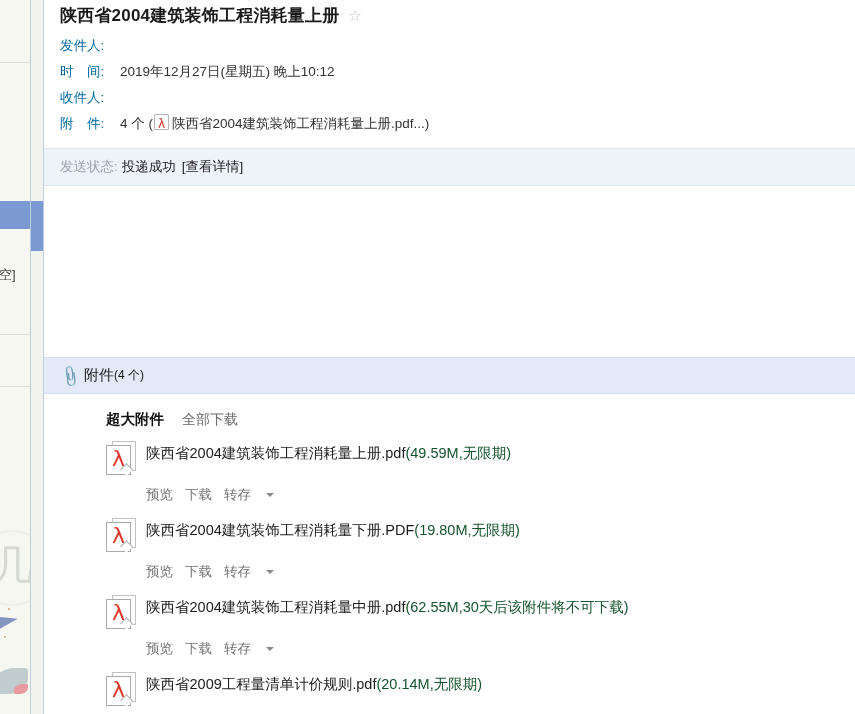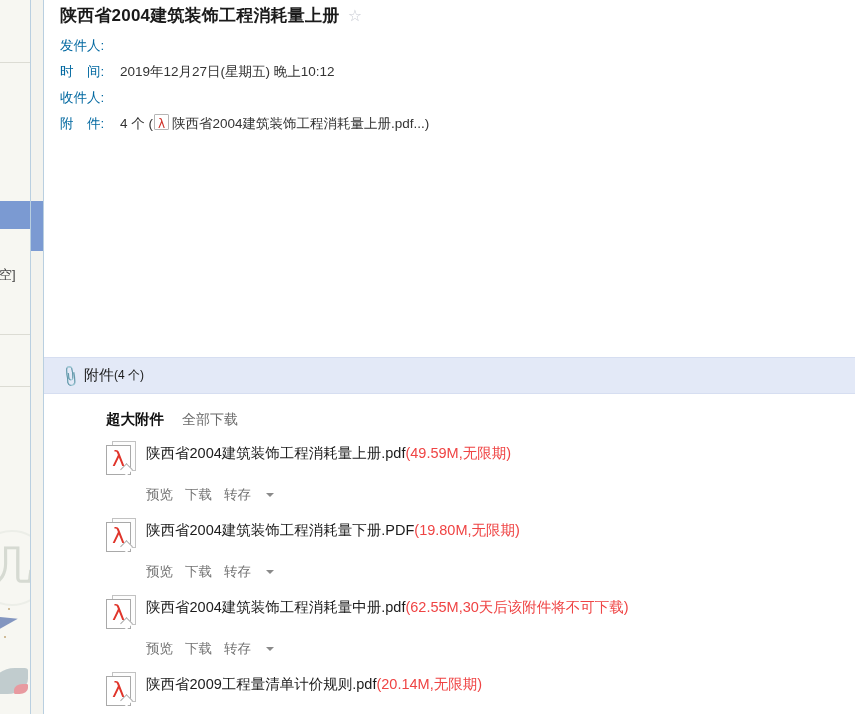--- a/index.html
+++ b/index.html
@@ -203,21 +203,21 @@
   }
   .att-icon .fold {
     position: absolute; left: 16px; top: 24px; width: 8px; height: 8px;
     background: #ffffff;
     border-left: 1px solid #a9a9a9; border-top: 1px solid #a9a9a9;
     transform: rotate(45deg);
   }
   .att-info { padding-top: 1px; }
   .att-name-line { font-size: 14.5px; line-height: 22px; white-space: nowrap; }
   .att-name { color: #1b1b1b; }
-  .att-size { color: #ef4444; }
+  .att-size { color: #14532d; }
   .att-actions { font-size: 13.5px; line-height: 22px; color: #737373; margin-top: 20px; }
   .att-actions span { margin-right: 12px; }
   .caret {
     display: inline-block; width: 0; height: 0; margin-left: 3px;
     border-left: 4px solid transparent; border-right: 4px solid transparent;
     border-top: 4px solid #8a8a8a; vertical-align: 2px;
   }
 </style>
 </head>
 <body>
@@ -265,20 +265,25 @@
 
       <div class="meta-row">
         <span class="meta-label">附　件:</span>
         <span class="meta-val">
           <span>4 个 (</span><span class="pdf-mini"></span><span>陕西省2004建筑装饰工程消耗量上册.pdf...)</span>
         </span>
       </div>
 
     </div>
 
+    <div class="status-strip">
+      <div class="status-inner">
+        <span class="status-label">发送状态:</span><span class="status-value">投递成功</span><span class="status-link">[查看详情]</span>
+      </div>
+    </div>
 
     <div class="mail-body"></div>
   </div>
 
   <div class="att-module">
     <div class="att-head">
       <span class="clip-icon">📎</span>
       <span class="att-head-title">附件</span>
       <span class="att-head-count">(4 个)</span>
     </div>

